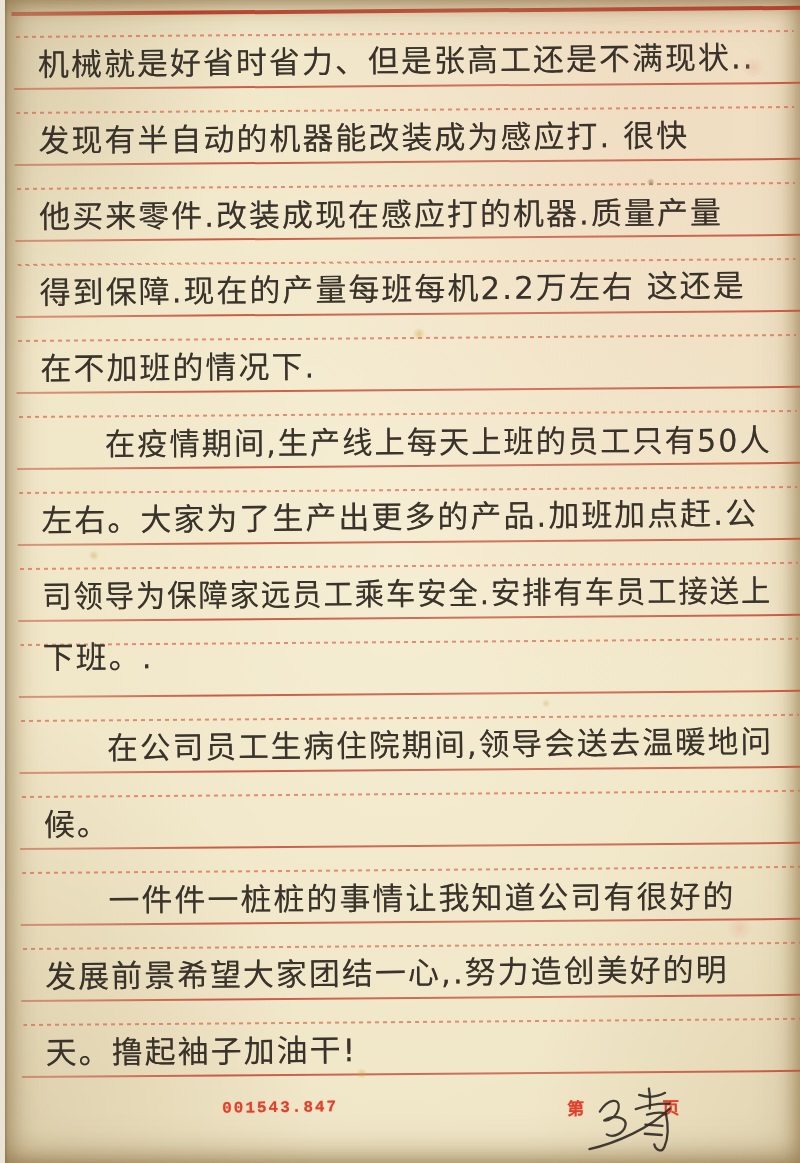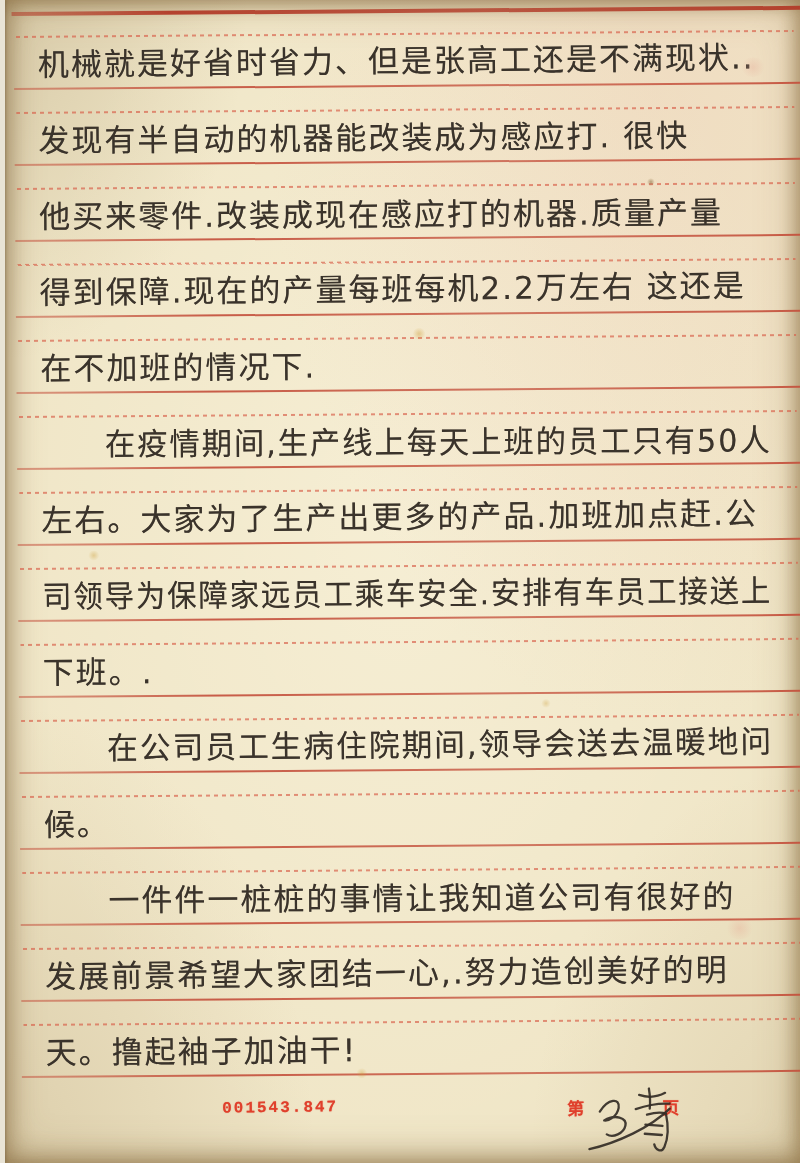--- a/index.html
+++ b/index.html
@@ -117,21 +117,21 @@
       </div>
     <div id="textlayer">
         <div class="ms-line" style="top: 34px; left: 42px; transform: rotate(-0.15deg);">机械就是好省时省力、但是张高工还是不满现状..</div>
         <div class="ms-line" style="top: 110px; left: 42px; transform: rotate(-0.03deg);">发现有半自动的机器能改装成为感应打. 很快</div>
         <div class="ms-line" style="top: 186px; left: 42px; transform: rotate(0.09deg);">他买来零件.改装成现在感应打的机器.质量产量</div>
         <div class="ms-line" style="top: 262px; left: 42px; transform: rotate(-0.15deg);">得到保障.现在的产量每班每机2.2万左右 这还是</div>
         <div class="ms-line" style="top: 338px; left: 42px; transform: rotate(-0.03deg);">在不加班的情况下.</div>
         <div class="ms-line" style="top: 414px; left: 106px; transform: rotate(0.09deg) scaleX(0.977);">在疫情期间,生产线上每天上班的员工只有50人</div>
         <div class="ms-line" style="top: 490px; left: 42px; transform: rotate(-0.15deg);">左右。大家为了生产出更多的产品.加班加点赶.公</div>
         <div class="ms-line" style="top: 566px; left: 42px; transform: rotate(-0.03deg) scaleX(0.947);">司领导为保障家远员工乘车安全.安排有车员工接送上</div>
-        <div class="ms-line" style="top: 642px; left: 42px; transform: rotate(0.09deg);">下班。.</div>
+        <div class="ms-line" style="top: 627px; left: 42px; transform: rotate(0.09deg);">下班。.</div>
         <div class="ms-line" style="top: 718px; left: 106px; transform: rotate(-0.15deg) scaleX(0.991);">在公司员工生病住院期间,领导会送去温暖地问</div>
         <div class="ms-line" style="top: 794px; left: 42px; transform: rotate(-0.03deg);">候。</div>
         <div class="ms-line" style="top: 870px; left: 106px; transform: rotate(0.09deg);">一件件一桩桩的事情让我知道公司有很好的</div>
         <div class="ms-line" style="top: 946px; left: 42px; transform: rotate(-0.15deg);">发展前景希望大家团结一心,.努力造创美好的明</div>
         <div class="ms-line" style="top: 1022px; left: 42px; transform: rotate(-0.03deg);">天。撸起袖子加油干!</div>
       </div>
 
     <div class="stain" style="left:650px;top:180px;width:8px;height:8px;background:radial-gradient(circle,rgba(120,90,40,.5),transparent 70%);"></div>
     <div class="stain" style="left:414px;top:328px;width:14px;height:12px;background:radial-gradient(circle,rgba(205,160,60,.45),transparent 70%);"></div>
     <div class="stain" style="left:88px;top:548px;width:12px;height:10px;background:radial-gradient(circle,rgba(205,160,60,.4),transparent 70%);"></div>

